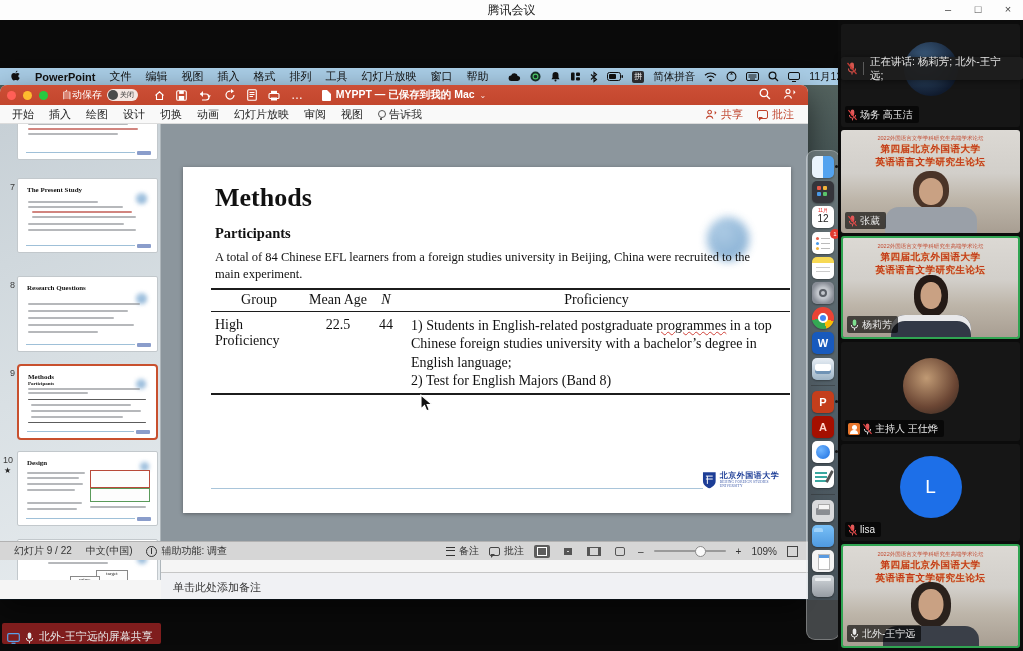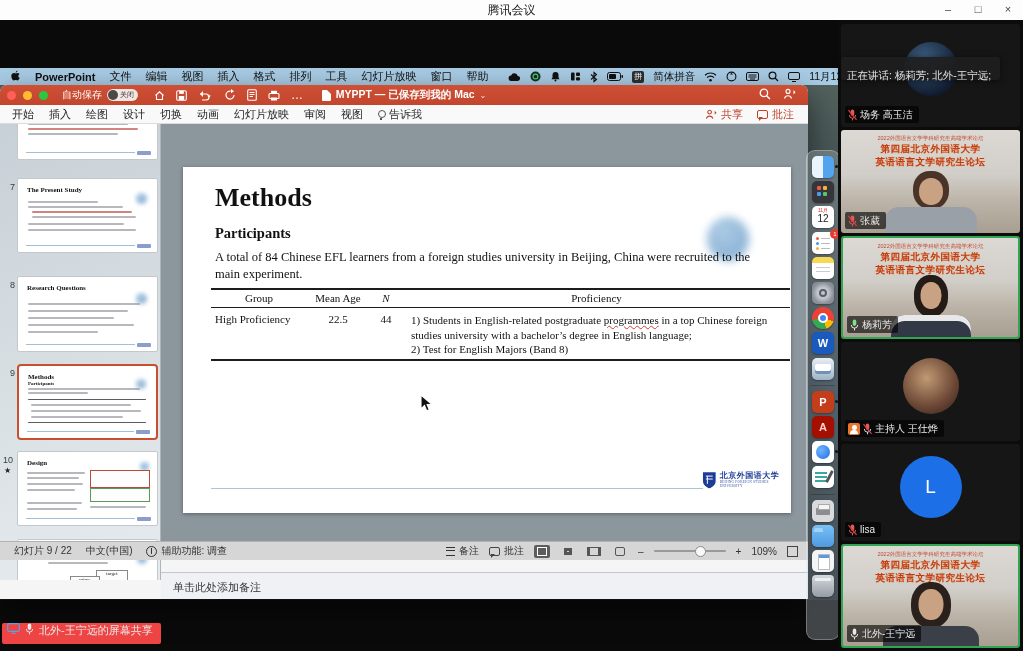--- a/index.html
+++ b/index.html
@@ -67,21 +67,21 @@
   .blob{position:absolute;border-radius:50%;background:radial-gradient(circle at 40% 35%,#9cc0df,#6d9cc8);filter:blur(2px);opacity:.85;}
   .mini-box{position:absolute;background:#fdfdfd;border:1px solid #888;font-family:"Liberation Serif",serif;font-size:5px;color:#222;text-align:center;}
 
   
   .canvas{left:161px;top:0;width:647px;height:428px;background:#8c969d;}
   .slide{left:22px;top:43px;width:608px;height:346px;background:#fff;box-shadow:0 1px 4px rgba(0,0,0,.35);font-family:"Liberation Serif","DejaVu Serif",serif;color:#111;}
   .s-title{left:32px;top:16px;font-size:26px;font-weight:bold;}
   .s-sub{left:32px;top:58px;font-size:14.5px;font-weight:bold;}
   .s-body{left:32px;top:82px;width:556px;font-size:12.5px;line-height:1.38;}
   .s-blob{left:524px;top:50px;width:42px;height:44px;border-radius:50%;background:radial-gradient(circle at 38% 32%,#a5c6e2,#6f9fca);filter:blur(4px);opacity:.9;}
-  .ptable{left:28px;top:121px;width:579px;font-size:11px;border-top:2px solid #1c1c1c;border-bottom:2px solid #1c1c1c;}
+  .ptable{left:28px;top:121px;width:579px;font-size:14px;border-top:2px solid #1c1c1c;border-bottom:2px solid #1c1c1c;}
   .tr{display:grid;grid-template-columns:96px 62px 34px 1fr;}
   .tr.th{border-bottom:1px solid #1c1c1c;}
   .tr.th .c{text-align:center;padding:2px 0 3px;}
   .c{padding:2px 0;}
   .c.pad{padding-top:5px;}
   .c.ctr{text-align:center;}
   .c.prof{padding-left:8px;padding-right:4px;line-height:1.32;}
   .ital{font-style:italic;}
   .sp-err{text-decoration:underline;text-decoration-style:wavy;text-decoration-color:#d04038;text-decoration-thickness:1px;}
   .s-line{left:28px;top:321px;width:492px;height:1px;background:#a9c5da;}
@@ -136,23 +136,23 @@
   .vbg{position:absolute;inset:0;background:linear-gradient(180deg,#dcd9d4 0%,#d2cfca 42%,#bdb5a9 68%,#a89e92 100%);}
   .banner{position:absolute;left:0;right:0;top:4px;text-align:center;z-index:1;}
   .b1{font-size:6px;color:#c24a30;transform:scale(.92);}
   .b2,.b3{font-size:9.5px;font-weight:bold;color:#c23a1e;text-shadow:0 0 1px #e8b25a;letter-spacing:.5px;}
   .vperson{position:absolute;left:50%;bottom:0;transform:translateX(-50%);z-index:3;width:110px;height:70px;}
   .vhead{position:absolute;left:50%;transform:translateX(-50%);bottom:24px;border-radius:46%;}
   .vface{position:absolute;left:50%;transform:translateX(-50%);top:7px;border-radius:48%;background:#c9a183;}
   .vbodyshape{position:absolute;left:50%;transform:translateX(-50%);bottom:0;border-radius:14px 14px 0 0;}
 
   
-  .toast{left:841px;top:37px;height:23px;background:rgba(30,30,30,.93);border-radius:3px;display:flex;align-items:center;padding:0 9px 0 6px;gap:6px;color:#e4e4e4;font-size:10.5px;z-index:9;box-shadow:0 1px 6px rgba(0,0,0,.5);flex-direction:column;}
+  .toast{left:841px;top:37px;height:23px;background:rgba(30,30,30,.93);border-radius:3px;display:flex;align-items:center;padding:0 9px 0 6px;gap:6px;color:#e4e4e4;font-size:10.5px;z-index:9;box-shadow:0 1px 6px rgba(0,0,0,.5);}
   .toast-div{width:1px;height:13px;background:#5a5a5a;}
-  .sharebadge{left:2px;top:603px;height:21px;background:#ef4444;border-radius:2px;display:flex;align-items:flex-start;gap:5px;padding:0 8px 0 5px;color:#e8e8e8;font-size:11px;z-index:9;}
+  .sharebadge{left:2px;top:603px;height:21px;background:#7f1d1d;border-radius:2px;display:flex;align-items:flex-end;gap:5px;padding:0 8px 0 5px;color:#e8e8e8;font-size:11px;z-index:9;}
 
   
   .cursor{left:420px;top:374px;z-index:20;}
 </style>
 </head>
 <body>
 
 <div id="root">
 
   <div class="abs tm-titlebar">

